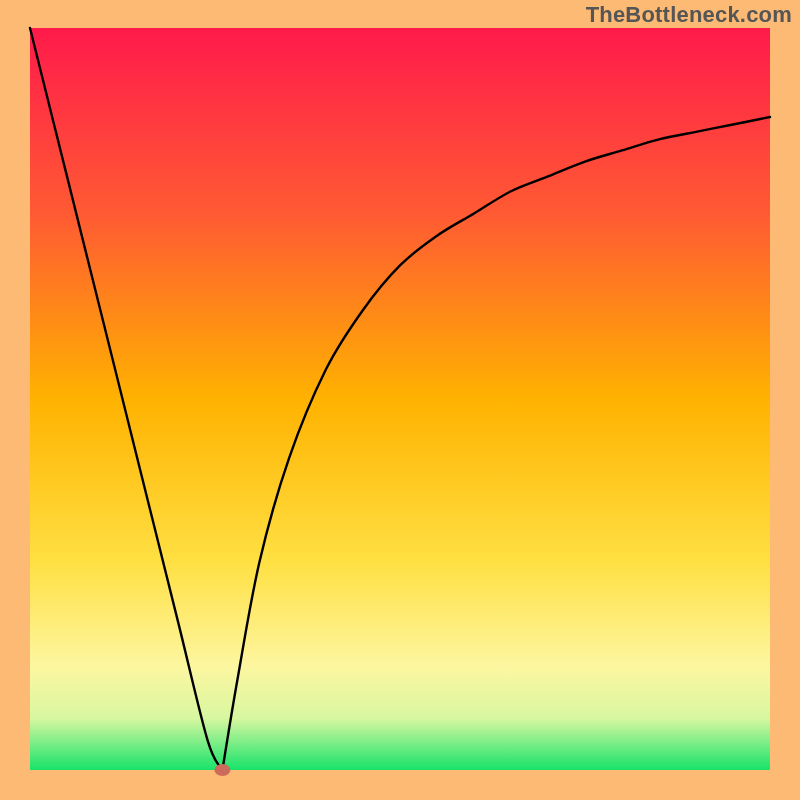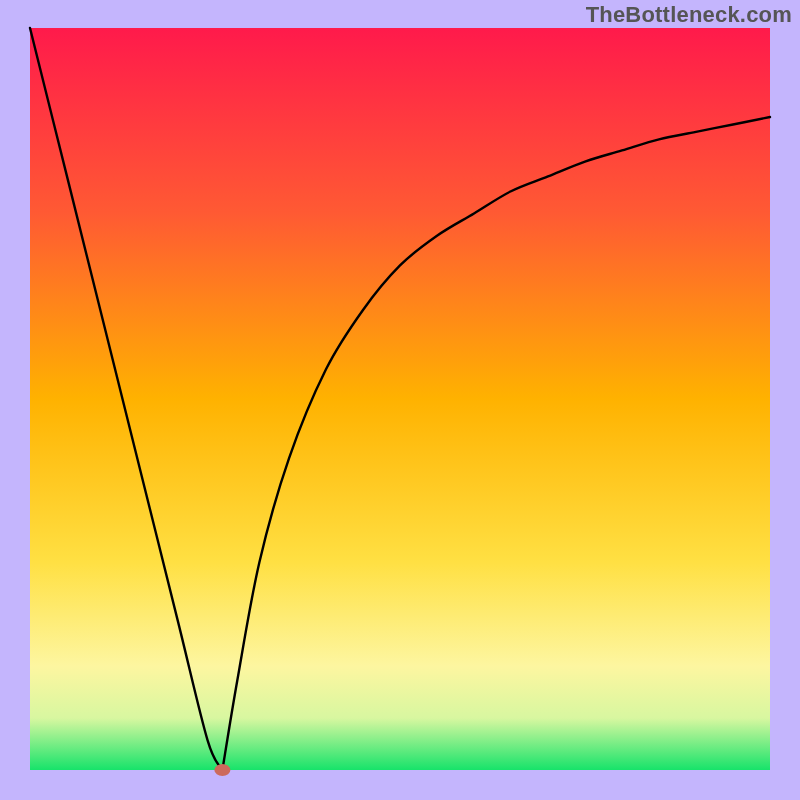--- a/index.html
+++ b/index.html
@@ -8,21 +8,21 @@
     width: 800px;
     height: 800px;
     background: #000;
     font-family: Arial, Helvetica, sans-serif;
     overflow: hidden;
   }
   .frame {
     position: relative;
     width: 800px;
     height: 800px;
-    background: #c4b5fd;
+    background: #fdba74;
   }
   .watermark {
     position: absolute;
     top: 2px;
     right: 8px;
     color: #555;
     font-size: 22px;
     font-weight: 600;
     letter-spacing: 0.2px;
     z-index: 4;

